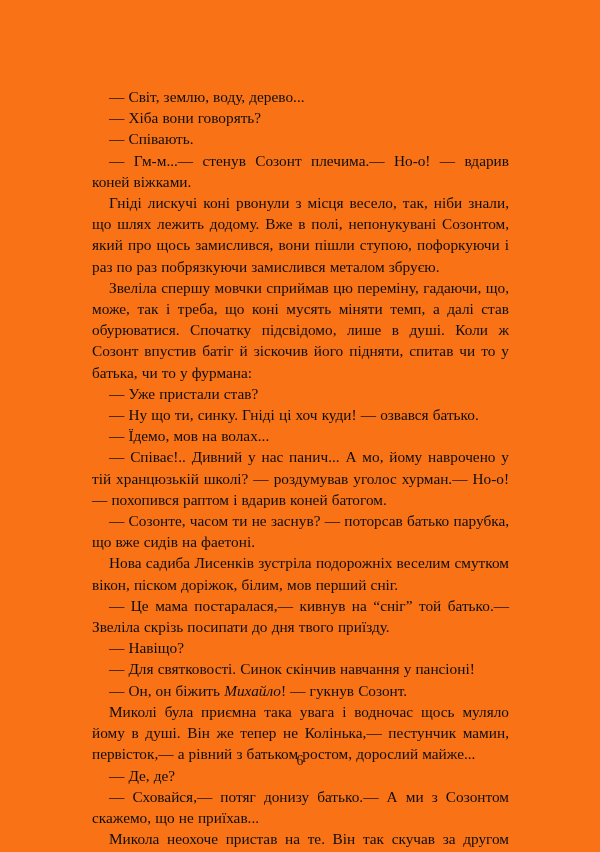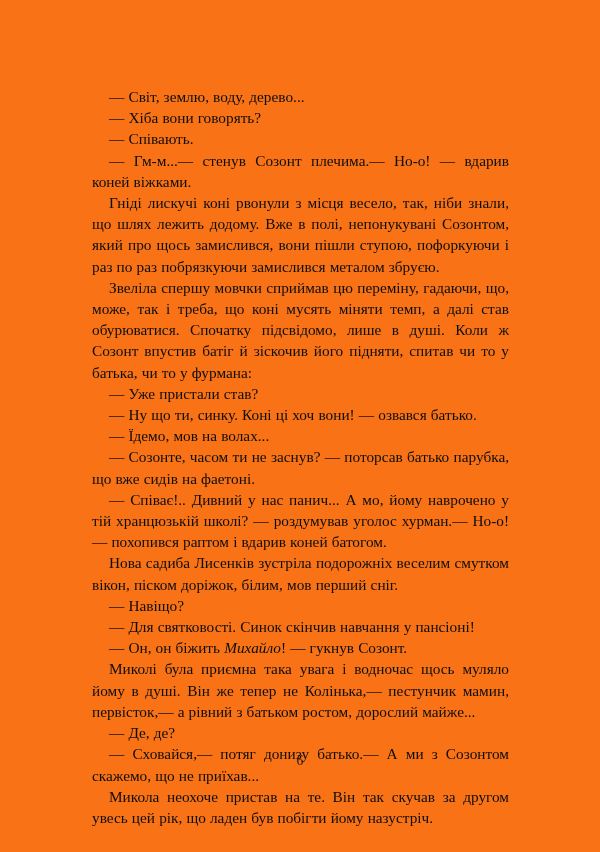--- a/index.html
+++ b/index.html
@@ -74,25 +74,26 @@
 <div class="page">
 
   <div class="text-column">
     <p class="para short">— Світ, землю, воду, дерево...</p>
     <p class="para short">— Хіба вони говорять?</p>
     <p class="para short">— Співають.</p>
     <p class="para">— Гм-м...— стенув Созонт плечима.— Но-о! — вдарив коней віжками.</p>
     <p class="para">Гніді лискучі коні рвонули з місця весело, так, ніби знали, що шлях лежить додому. Вже в полі, непонукувані Созонтом, який про щось замислився, вони пішли ступою, пофоркуючи і раз по раз побрязкуючи замислився металом збруєю.</p>
     <p class="para">Звеліла спершу мовчки сприймав цю переміну, гадаючи, що, може, так і треба, що коні мусять міняти темп, а далі став обурюватися. Спочатку підсвідомо, лише в душі. Коли ж Созонт впустив батіг й зіскочив його підняти, спитав чи то у батька, чи то у фурмана:</p>
     <p class="para short">— Уже пристали став?</p>
-    <p class="para short">— Ну що ти, синку. Коні ці хоч вони! — озвався батько.</p>
+    <p class="para short">— Ну що ти, синку. Гніді ці хоч куди! — озвався батько.</p>
     <p class="para short">— Їдемо, мов на волах...</p>
+    <p class="para">— Співає!.. Дивний у нас панич... А мо, йому навроченo у тій хранцюзькій школі? — роздумував уголос хурман.— Но-о! — похопився раптом і вдарив коней батогом.</p>
     <p class="para">— Созонте, часом ти не заснув? — поторсав батько парубка, що вже сидів на фаетоні.</p>
-    <p class="para">— Співає!.. Дивний у нас панич... А мо, йому навроченo у тій хранцюзькій школі? — роздумував уголос хурман.— Но-о! — похопився раптом і вдарив коней батогом.</p>
     <p class="para">Нова садиба Лисенків зустріла подорожніх веселим смутком вікон, піском доріжок, білим, мов перший сніг.</p>
+    <p class="para">— Це мама постаралася,— кивнув на “сніг” той батько.— Звеліла скрізь посипати до дня твого приїзду.</p>
     <p class="para short">— Навіщо?</p>
     <p class="para short">— Для святковості. Синок скінчив навчання у пансіоні!</p>
     <p class="para short">— Он, он біжить <i>Михайло</i>! — гукнув Созонт.</p>
     <p class="para">Миколі була приємна така увага і водночас щось муляло йому в душі. Він же тепер не Колінька,— пестунчик мамин, первісток,— а рівний з батьком ростом, дорослий майже...</p>
     <p class="para short">— Де, де?</p>
     <p class="para">— Сховайся,— потяг донизу батько.— А ми з Созонтом скажемо, що не приїхав...</p>
     <p class="para">Микола неохоче пристав на те. Він так скучав за другом увесь цей рік, що ладен був побігти йому назустріч.</p>
   </div>
 
   <div class="folio">6</div>

